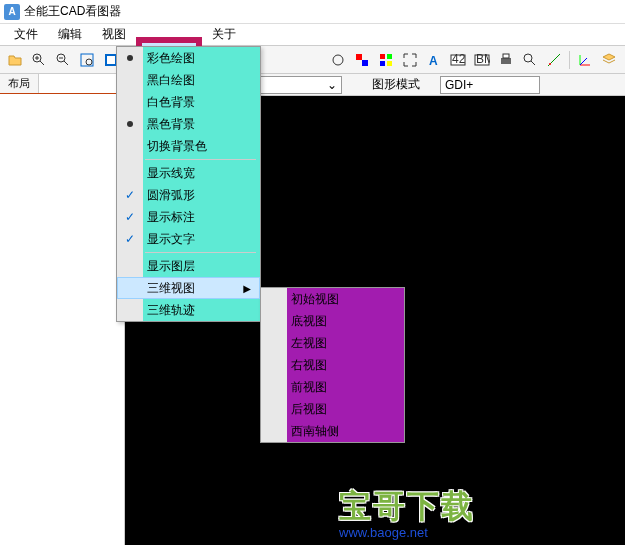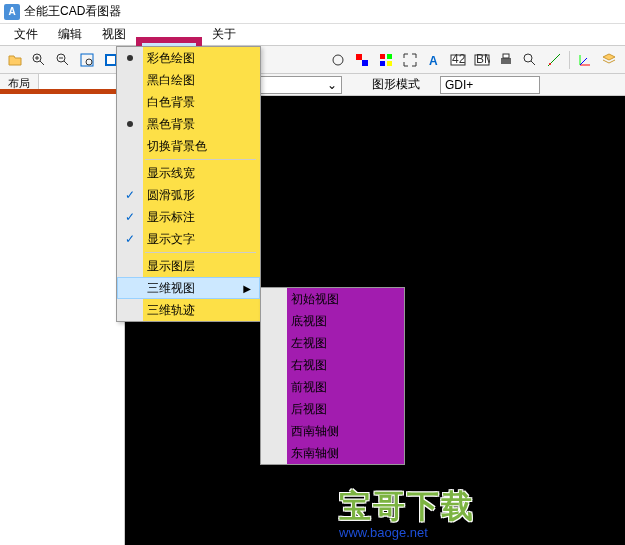--- a/index.html
+++ b/index.html
@@ -7,29 +7,29 @@
 .title-bar { height: 24px; background: #fff; border-bottom: 1px solid #ddd; display: flex; align-items: center; padding: 0 4px; }
 .app-icon { width: 16px; height: 16px; background: #4a90d9; border-radius: 2px; margin-right: 4px; display: flex; align-items: center; justify-content: center; color: #fff; font-size: 10px; font-weight: bold; }
 .menu-bar { height: 22px; background: #fff; display: flex; align-items: center; padding: 0 4px; border-bottom: 1px solid #ccc; }
 .menu-item { padding: 13px 10px; cursor: pointer; }
 .menu-item.active { background: #cce8ff; border: 6px solid #be185d; padding: 2px 15px; margin-top: 37px; }
 .toolbar { height: 28px; background: #f5f5f5; border-bottom: 1px solid #ccc; display: flex; align-items: center; padding: 0 4px; gap: 2px; }
 .tool-btn { width: 22px; height: 22px; display: flex; align-items: center; justify-content: center; cursor: pointer; }
 .tool-sep { width: 1px; height: 18px; background: #ccc; margin: 0 2px; }
 .content { display: flex; height: calc(545px - 74px); }
 .sidebar { width: 125px; background: #fff; border-right: 1px solid #ccc; }
-.tab-header { height: 20px; border-bottom: 5px solid #c2410c; display: flex; }
+.tab-header { height: 20px; border-bottom: 1px solid #c2410c; display: flex; }
 .tab { padding: 2px 8px; border-right: 1px solid #ccc; background: #f5f5f5; font-size: 11px; }
 .main-area { flex: 1; display: flex; flex-direction: column; }
 .sub-toolbar { height: 22px; background: #f5f5f5; border-bottom: 1px solid #ccc; display: flex; align-items: center; }
 .dropdown-area { width: 215px; height: 18px; border: 1px solid #999; background: #fff; margin-left: 2px; display: flex; align-items: center; justify-content: flex-end; padding-right: 4px; }
 .mode-label { margin-left: 30px; }
 .mode-box { width: 100px; height: 18px; border: 1px solid #999; background: #fff; margin-left: 20px; padding: 1px 4px; display: flex; align-items: flex-end; }
 .canvas { flex: 1; background: #000; }
-.dropdown-menu { position: absolute; top: 46px; left: 116px; width: 145px; background: #fde047; border: 1px solid #999; box-shadow: 2px 2px 4px rgba(0,0,0,0.2); z-index: 10; }
+.dropdown-menu { position: absolute; top: 46px; left: 116px; width: 145px; background: #5eead4; border: 1px solid #999; box-shadow: 2px 2px 4px rgba(0,0,0,0.2); z-index: 10; }
 .dm-item { height: 22px; display: flex; align-items: center; padding-left: 30px; position: relative; cursor: pointer; }
 .dm-item.highlighted { background: #cce8ff; border: 1px solid #99d1ff; padding-left: 29px; }
 .dm-sep { height: 1px; background: #ccc; margin: 2px 4px 2px 28px; }
 .dm-radio { position: absolute; left: 10px; width: 6px; height: 6px; background: #333; border-radius: 50%; }
 .dm-check { position: absolute; left: 8px; color: #0066cc; font-size: 12px; }
 .dm-icon-strip { position: absolute; left: 0; top: 0; bottom: 0; width: 26px; background: #e8e8e8; }
 .dm-arrow { position: absolute; right: 8px; font-size: 10px; }
 .submenu { position: absolute; top: 287px; left: 260px; width: 145px; background: #a21caf; border: 1px solid #999; box-shadow: 2px 2px 4px rgba(0,0,0,0.2); z-index: 11; }
 .watermark { position: absolute; bottom: 5px; right: 150px; z-index: 20; pointer-events: none; }
 .watermark-text { font-size: 32px; font-weight: bold; color: #7cb342; text-shadow: 1px 1px 0 #fff, -1px -1px 0 #fff, 1px -1px 0 #fff, -1px 1px 0 #fff; font-family: "Microsoft YaHei"; letter-spacing: 2px; }
@@ -251,21 +251,18 @@
     </div>
   <div class="dm-item">
       <span>前视图</span>
     </div>
   <div class="dm-item">
       <span>后视图</span>
     </div>
   <div class="dm-item">
       <span>西南轴侧</span>
     </div>
-  <div class="dm-item">
-      <span>东南轴侧</span>
-    </div>
 </div>
 
 <div class="watermark">
   <div class="watermark-text">宝哥下载</div>
   <div class="watermark-url">www.baoge.net</div>
 </div>
 
 </body></html>

